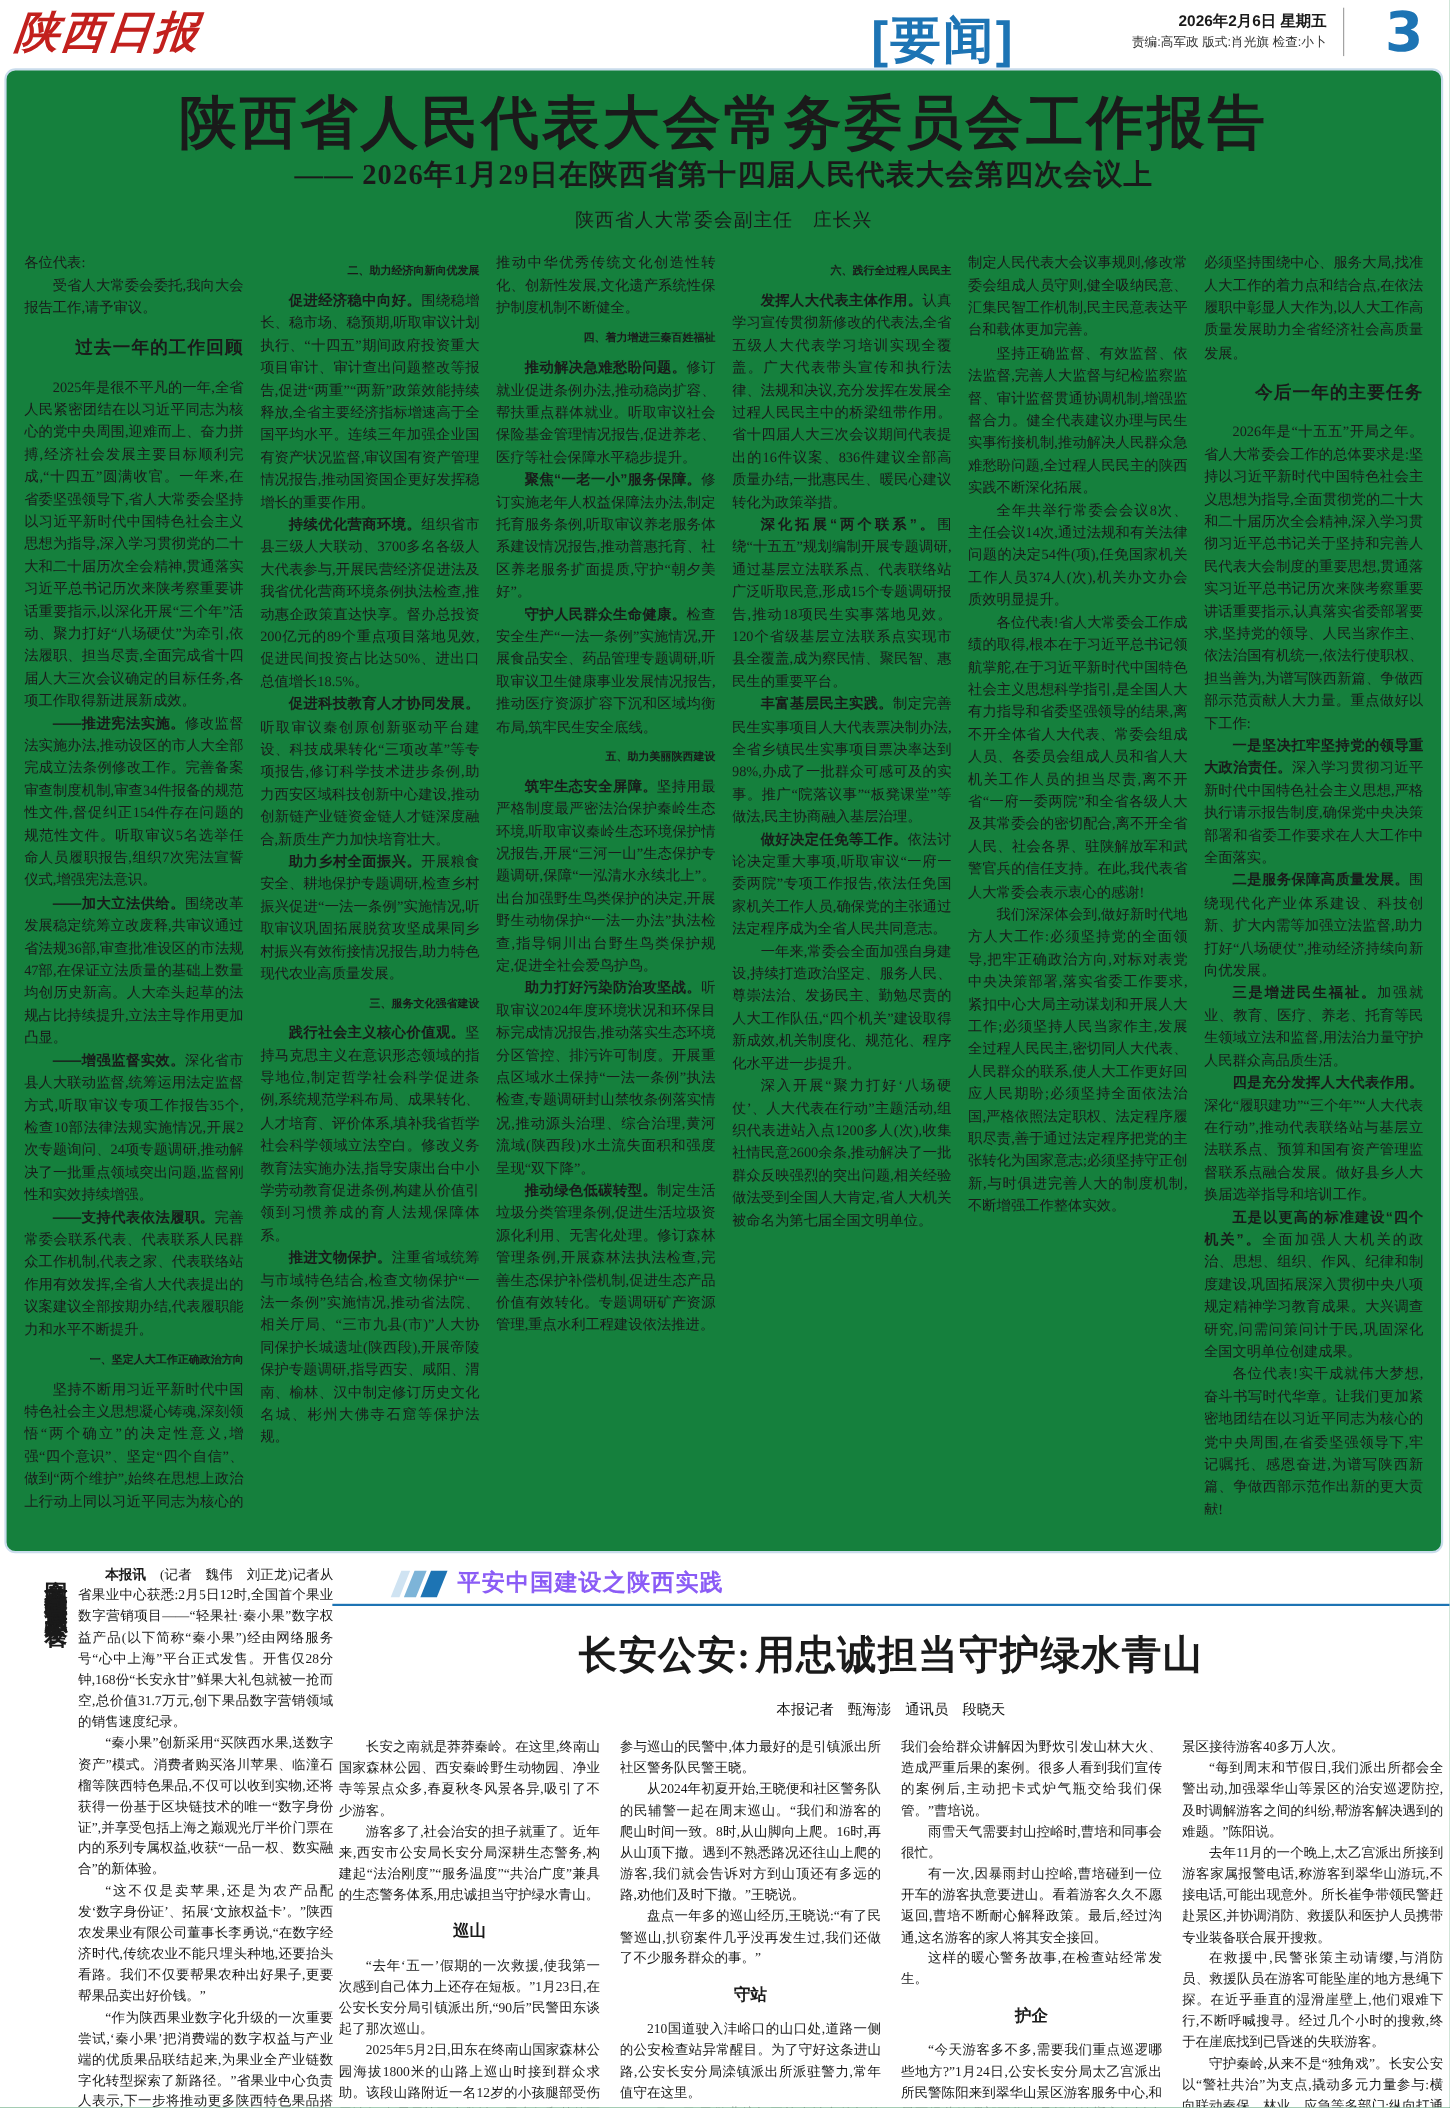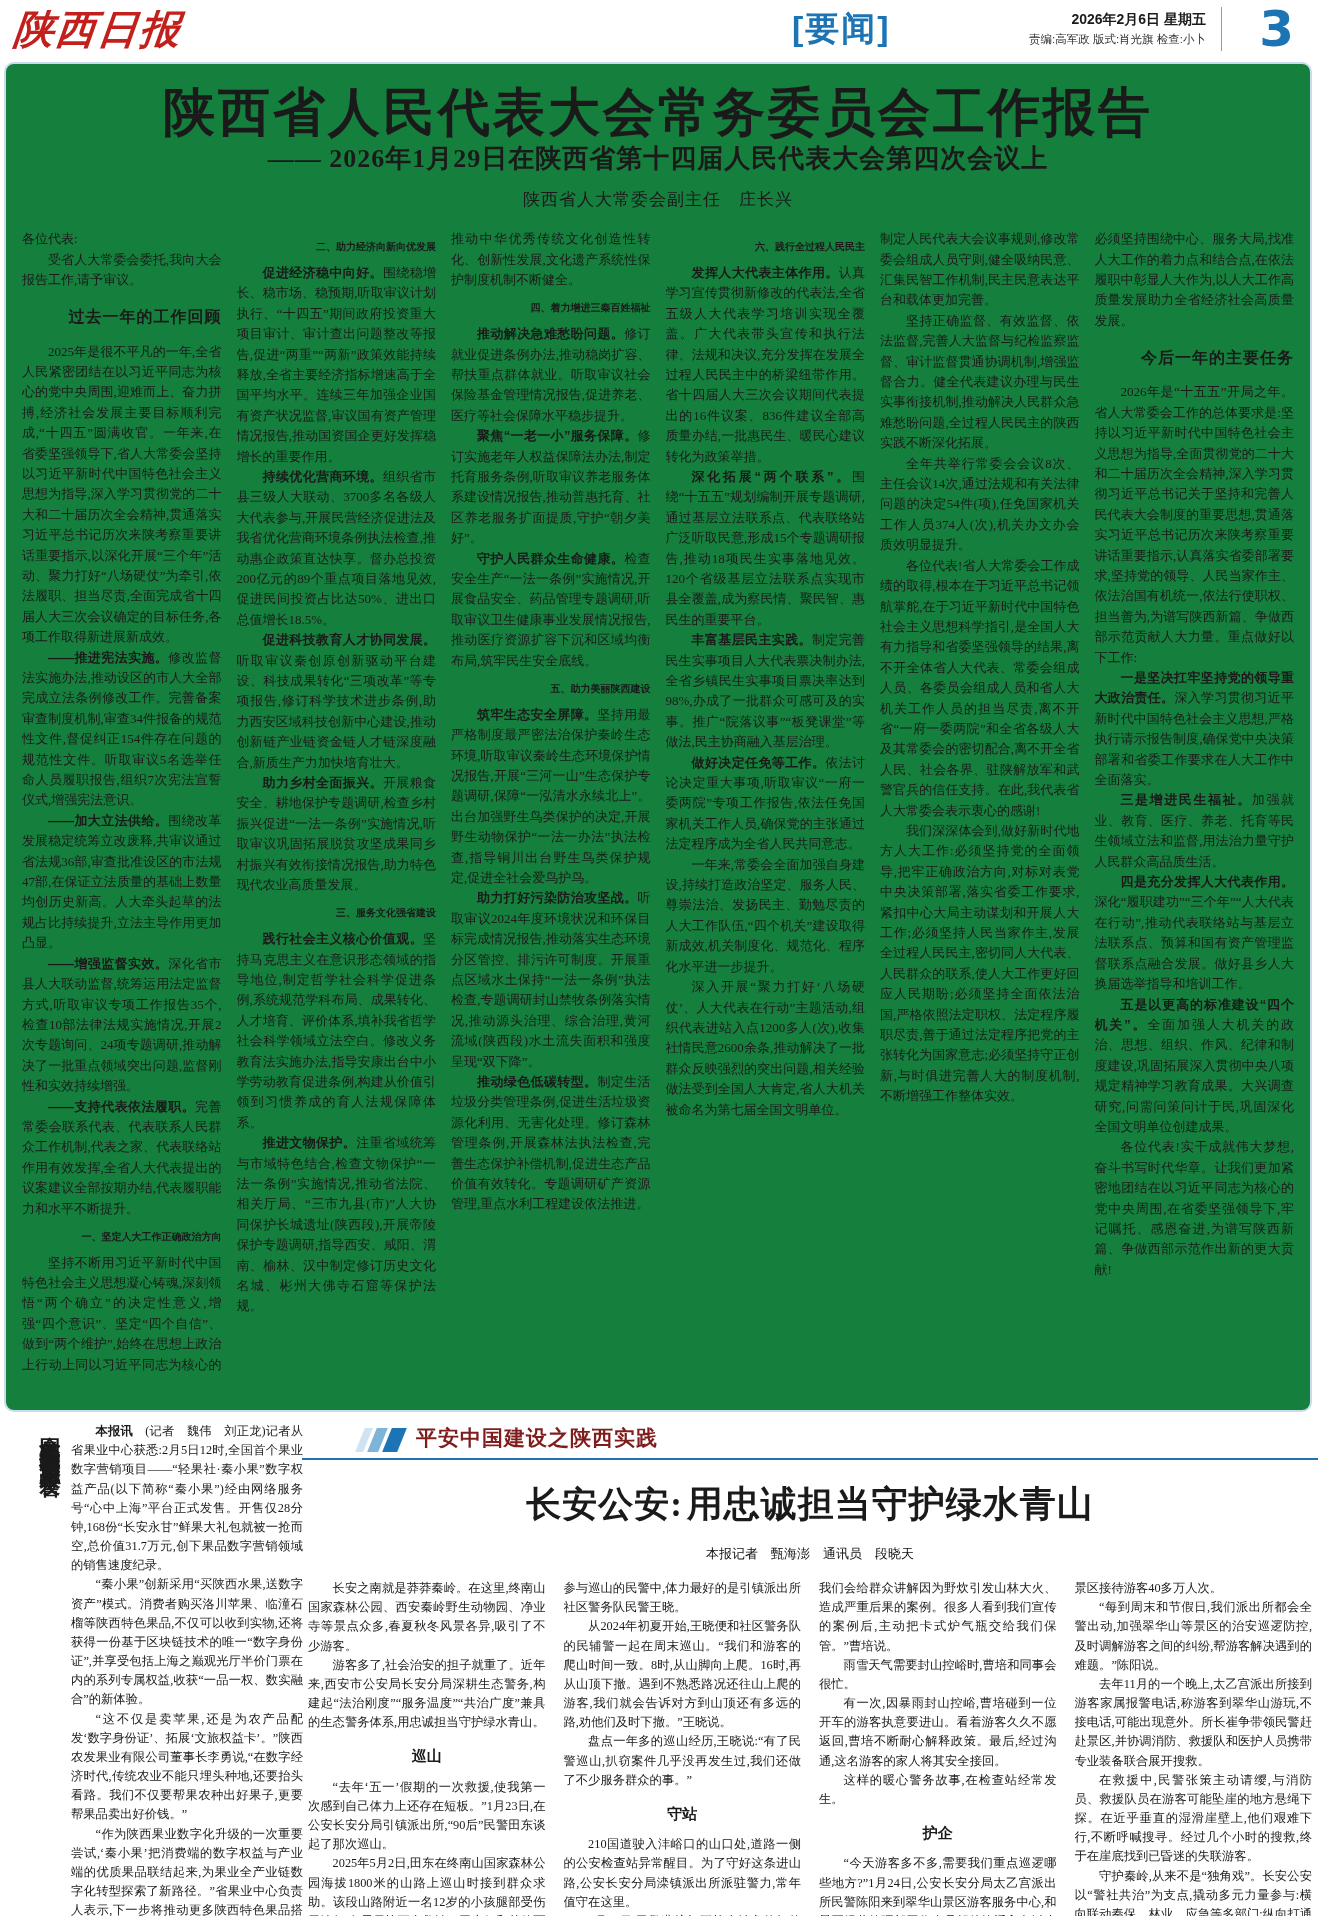--- a/index.html
+++ b/index.html
@@ -4,21 +4,21 @@
 <style>
   html,body{margin:0;padding:0;}
   body{width:1318px;height:1916px;position:relative;background:#fff;overflow:hidden;
        font-family:"Liberation Serif", serif;color:#1a1a1a;}
   
   .masthead{position:absolute;left:0;top:0;width:1318px;height:58px;}
   .paper-logo{position:absolute;left:14px;top:2px;font-family:"DejaVu Serif",serif;
       font-size:40px;font-weight:bold;font-style:italic;color:#c2201d;transform:skewX(-6deg);
       letter-spacing:2px;}
   .section-label{position:absolute;left:792px;top:6px;font-family:"Liberation Sans",sans-serif;
-      font-size:34px;font-weight:900;color:#1d74b4;letter-spacing:2px;}
+      font-size:46px;font-weight:900;color:#1d74b4;letter-spacing:2px;}
   .dateblock{position:absolute;right:112px;top:8px;text-align:right;line-height:1.6;}
   .dateblock .d1{font-size:14px;font-weight:bold;font-family:"Liberation Sans",sans-serif;}
   .dateblock .d2{font-size:11.5px;color:#333;font-family:"Liberation Sans",sans-serif;}
   .head-divider{position:absolute;right:96px;top:7px;width:1px;height:44px;background:#9a9a9a;}
   .page-no{position:absolute;right:24px;top:0px;font-family:"DejaVu Sans",sans-serif;
       font-size:50px;font-weight:900;color:#1d74b4;}
   
   .report-box{position:absolute;left:4px;top:62px;width:1308px;height:1350px;
       border:2px solid #c9dcec;border-radius:10px;box-sizing:border-box;padding:16px 12px 0 12px;
       overflow:hidden;background:#15803d;}
@@ -46,21 +46,21 @@
   .fruit-body .col{overflow:hidden;}
   .fruit-body p b{font-family:"Liberation Sans",sans-serif;}
   
   .police{position:absolute;left:302px;top:1420px;width:1016px;height:496px;overflow:hidden;}
   .banner{display:flex;align-items:flex-end;border-bottom:2px solid #1d74b4;padding:4px 0 6px 58px;}
   .stripes{display:flex;align-items:flex-end;margin-right:10px;}
   .stripes span{display:inline-block;height:24px;transform:skewX(-22deg);margin-right:4px;}
   .stripes .s1{width:8px;background:#cfe3f2;}
   .stripes .s2{width:11px;background:#7db4d8;}
   .stripes .s3{width:15px;background:#1d74b4;}
-  .banner-label{font-family:"Liberation Sans",sans-serif;font-weight:900;font-size:21px;color:#7f1d1d;
+  .banner-label{font-family:"Liberation Sans",sans-serif;font-weight:900;font-size:21px;color:#8b5cf6;
       letter-spacing:1px;}
   .p-headline{text-align:center;margin-top:20px;}
   .p-headline .kicker{font-size:35px;font-weight:bold;letter-spacing:1px;}
   .p-headline .main{font-family:"Liberation Sans",sans-serif;font-size:36px;font-weight:900;letter-spacing:1px;}
   .p-byline{text-align:center;font-size:13px;margin-top:16px;color:#111;}
   .p-cols{display:flex;gap:18px;margin-top:16px;height:352px;overflow:hidden;padding:0 6px;}
   .p-cols .col{flex:1 1 0;overflow:hidden;text-align:justify;font-size:12.3px;line-height:1.56;}
   .asub{font-family:"Liberation Sans",sans-serif;font-weight:900;font-size:15px;text-align:center;
       margin:12px 0 10px 0;}
 </style>
@@ -130,20 +130,21 @@
         <p class="para">坚持正确监督、有效监督、依法监督,完善人大监督与纪检监察监督、审计监督贯通协调机制,增强监督合力。健全代表建议办理与民生实事衔接机制,推动解决人民群众急难愁盼问题,全过程人民民主的陕西实践不断深化拓展。</p>
         <p class="para">全年共举行常委会会议8次、主任会议14次,通过法规和有关法律问题的决定54件(项),任免国家机关工作人员374人(次),机关办文办会质效明显提升。</p>
         <p class="para">各位代表!省人大常委会工作成绩的取得,根本在于习近平总书记领航掌舵,在于习近平新时代中国特色社会主义思想科学指引,是全国人大有力指导和省委坚强领导的结果,离不开全体省人大代表、常委会组成人员、各委员会组成人员和省人大机关工作人员的担当尽责,离不开省“一府一委两院”和全省各级人大及其常委会的密切配合,离不开全省人民、社会各界、驻陕解放军和武警官兵的信任支持。在此,我代表省人大常委会表示衷心的感谢!</p>
         <p class="para">我们深深体会到,做好新时代地方人大工作:必须坚持党的全面领导,把牢正确政治方向,对标对表党中央决策部署,落实省委工作要求,紧扣中心大局主动谋划和开展人大工作;必须坚持人民当家作主,发展全过程人民民主,密切同人大代表、人民群众的联系,使人大工作更好回应人民期盼;必须坚持全面依法治国,严格依照法定职权、法定程序履职尽责,善于通过法定程序把党的主张转化为国家意志;必须坚持守正创新,与时俱进完善人大的制度机制,不断增强工作整体实效。</p>
       </div>
       <div class="col">
         <p class="cont">必须坚持围绕中心、服务大局,找准人大工作的着力点和结合点,在依法履职中彰显人大作为,以人大工作高质量发展助力全省经济社会高质量发展。</p>
         <div class="rh1">今后一年的主要任务</div>
         <p class="para">2026年是“十五五”开局之年。省人大常委会工作的总体要求是:坚持以习近平新时代中国特色社会主义思想为指导,全面贯彻党的二十大和二十届历次全会精神,深入学习贯彻习近平总书记关于坚持和完善人民代表大会制度的重要思想,贯通落实习近平总书记历次来陕考察重要讲话重要指示,认真落实省委部署要求,坚持党的领导、人民当家作主、依法治国有机统一,依法行使职权、担当善为,为谱写陕西新篇、争做西部示范贡献人大力量。重点做好以下工作:</p>
         <p class="para"><b>一是坚决扛牢坚持党的领导重大政治责任。</b>深入学习贯彻习近平新时代中国特色社会主义思想,严格执行请示报告制度,确保党中央决策部署和省委工作要求在人大工作中全面落实。</p>
+        <p class="para"><b>二是服务保障高质量发展。</b>围绕现代化产业体系建设、科技创新、扩大内需等加强立法监督,助力打好“八场硬仗”,推动经济持续向新向优发展。</p>
         <p class="para"><b>三是增进民生福祉。</b>加强就业、教育、医疗、养老、托育等民生领域立法和监督,用法治力量守护人民群众高品质生活。</p>
         <p class="para"><b>四是充分发挥人大代表作用。</b>深化“履职建功”“三个年”“人大代表在行动”,推动代表联络站与基层立法联系点、预算和国有资产管理监督联系点融合发展。做好县乡人大换届选举指导和培训工作。</p>
         <p class="para"><b>五是以更高的标准建设“四个机关”。</b>全面加强人大机关的政治、思想、组织、作风、纪律和制度建设,巩固拓展深入贯彻中央八项规定精神学习教育成果。大兴调查研究,问需问策问计于民,巩固深化全国文明单位创建成果。</p>
         <p class="para">各位代表!实干成就伟大梦想,奋斗书写时代华章。让我们更加紧密地团结在以习近平同志为核心的党中央周围,在省委坚强领导下,牢记嘱托、感恩奋进,为谱写陕西新篇、争做西部示范作出新的更大贡献!</p>
       </div>
     </div>
 </div>
 
 <div class="fruit">
   <div class="fruit-title">全国首个果业数字营销项目产品『秦小果』发售</div>

